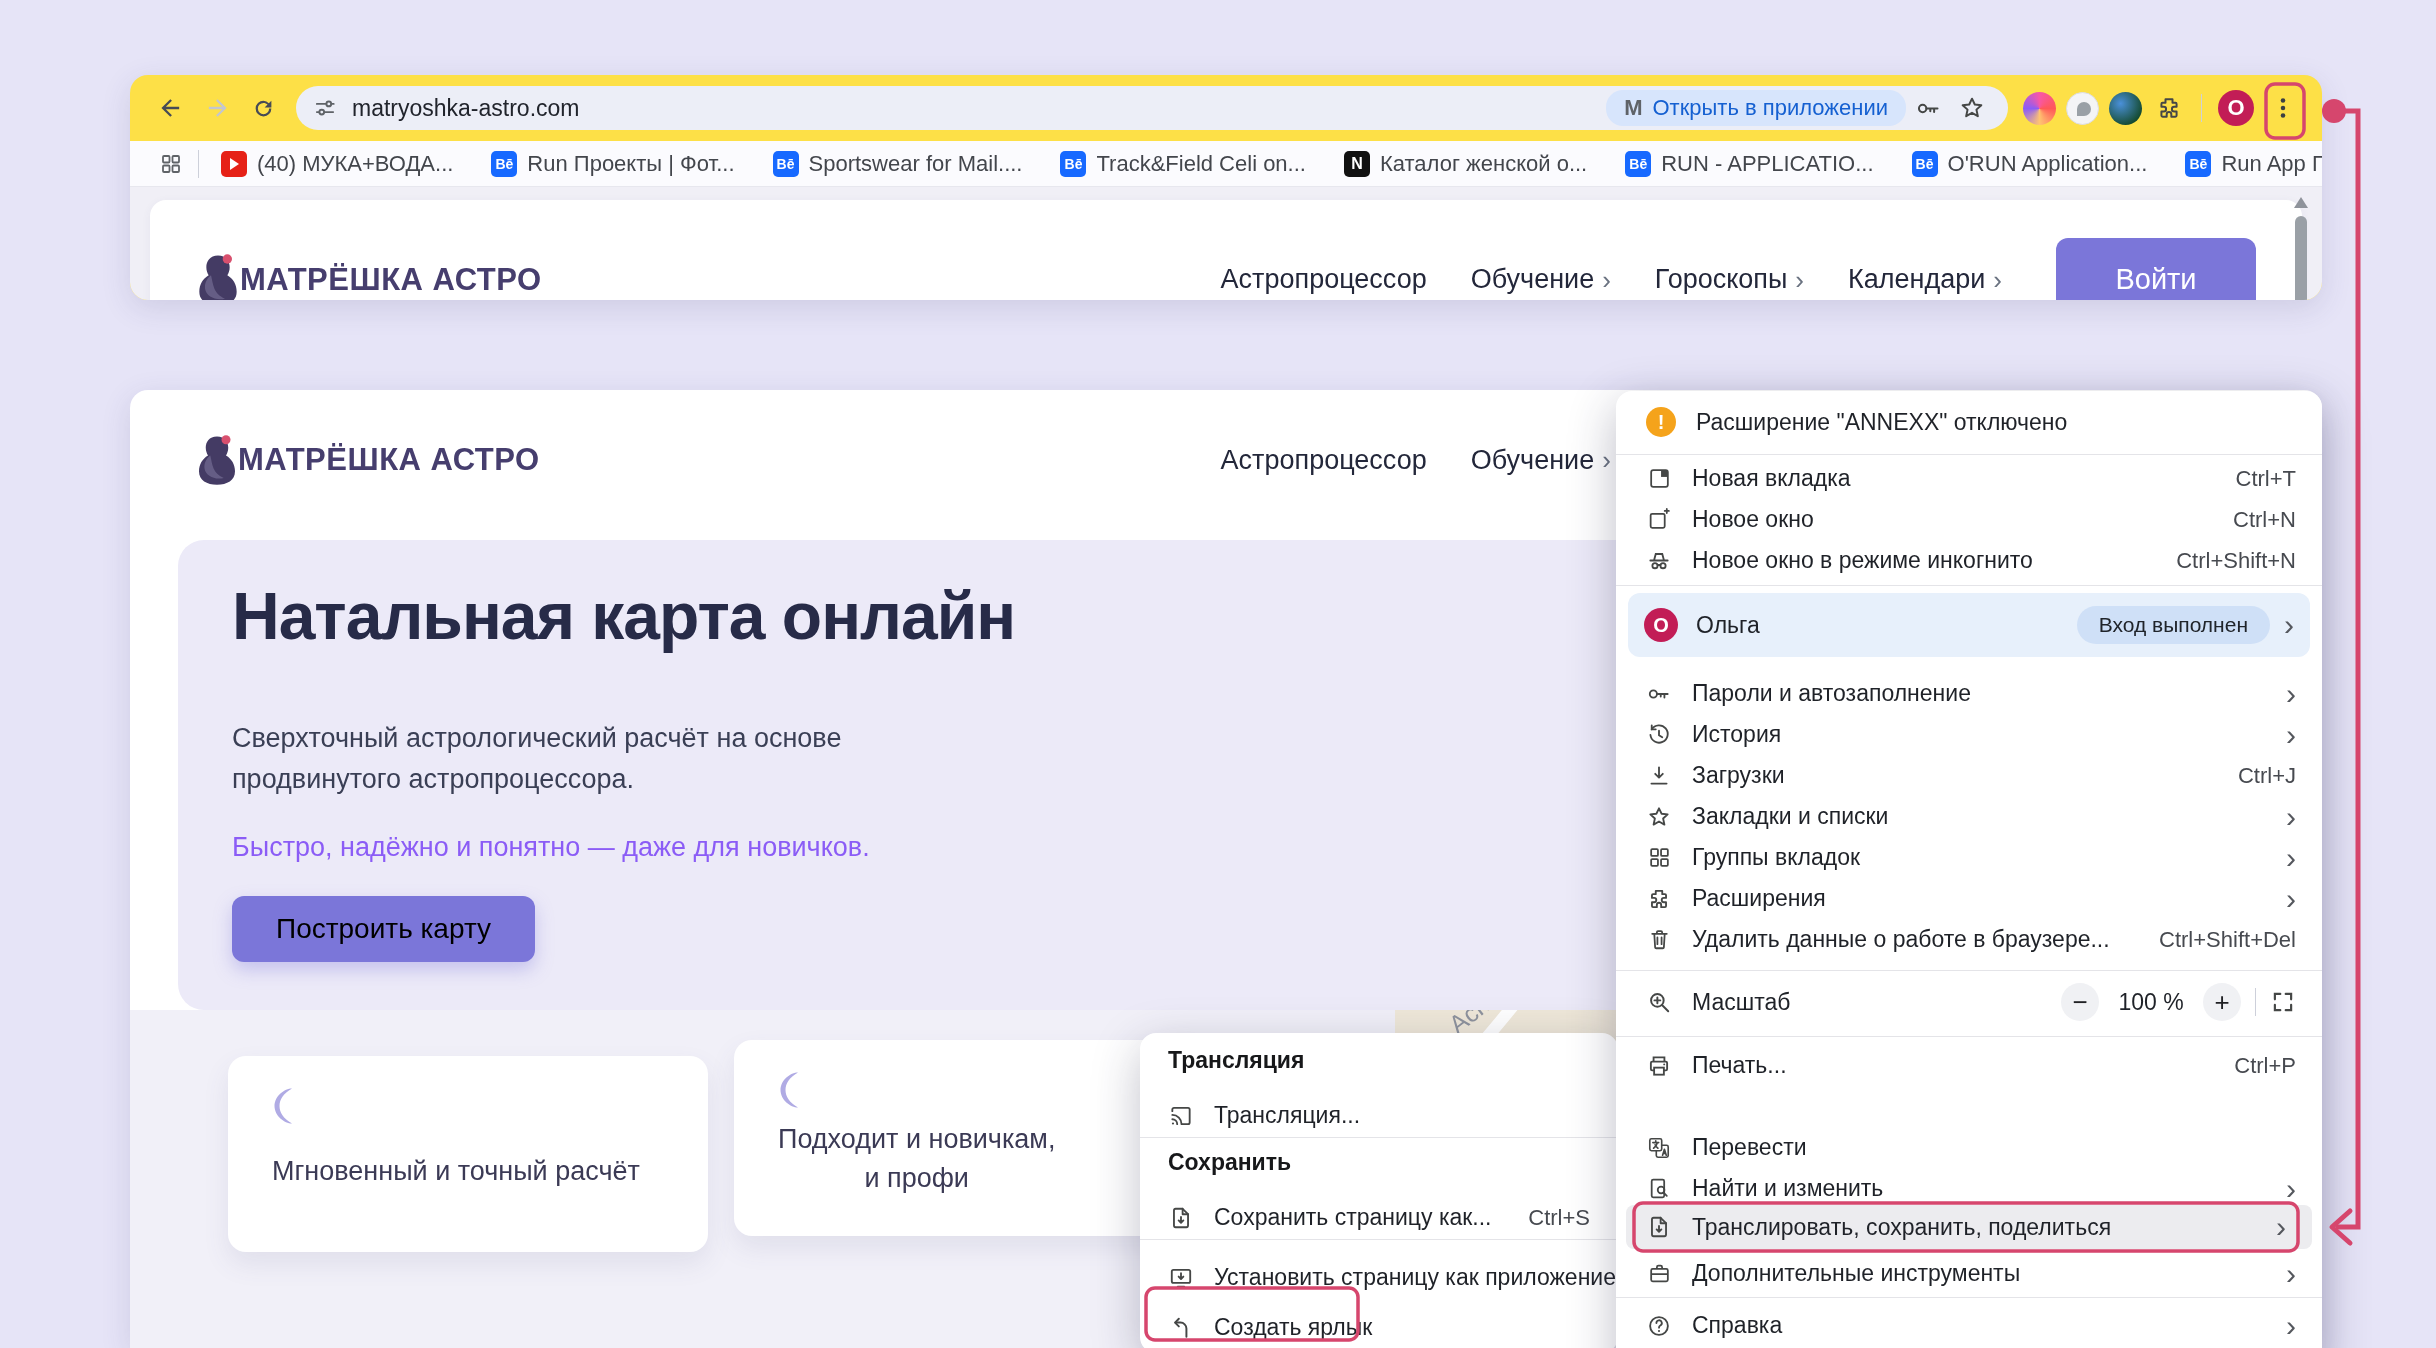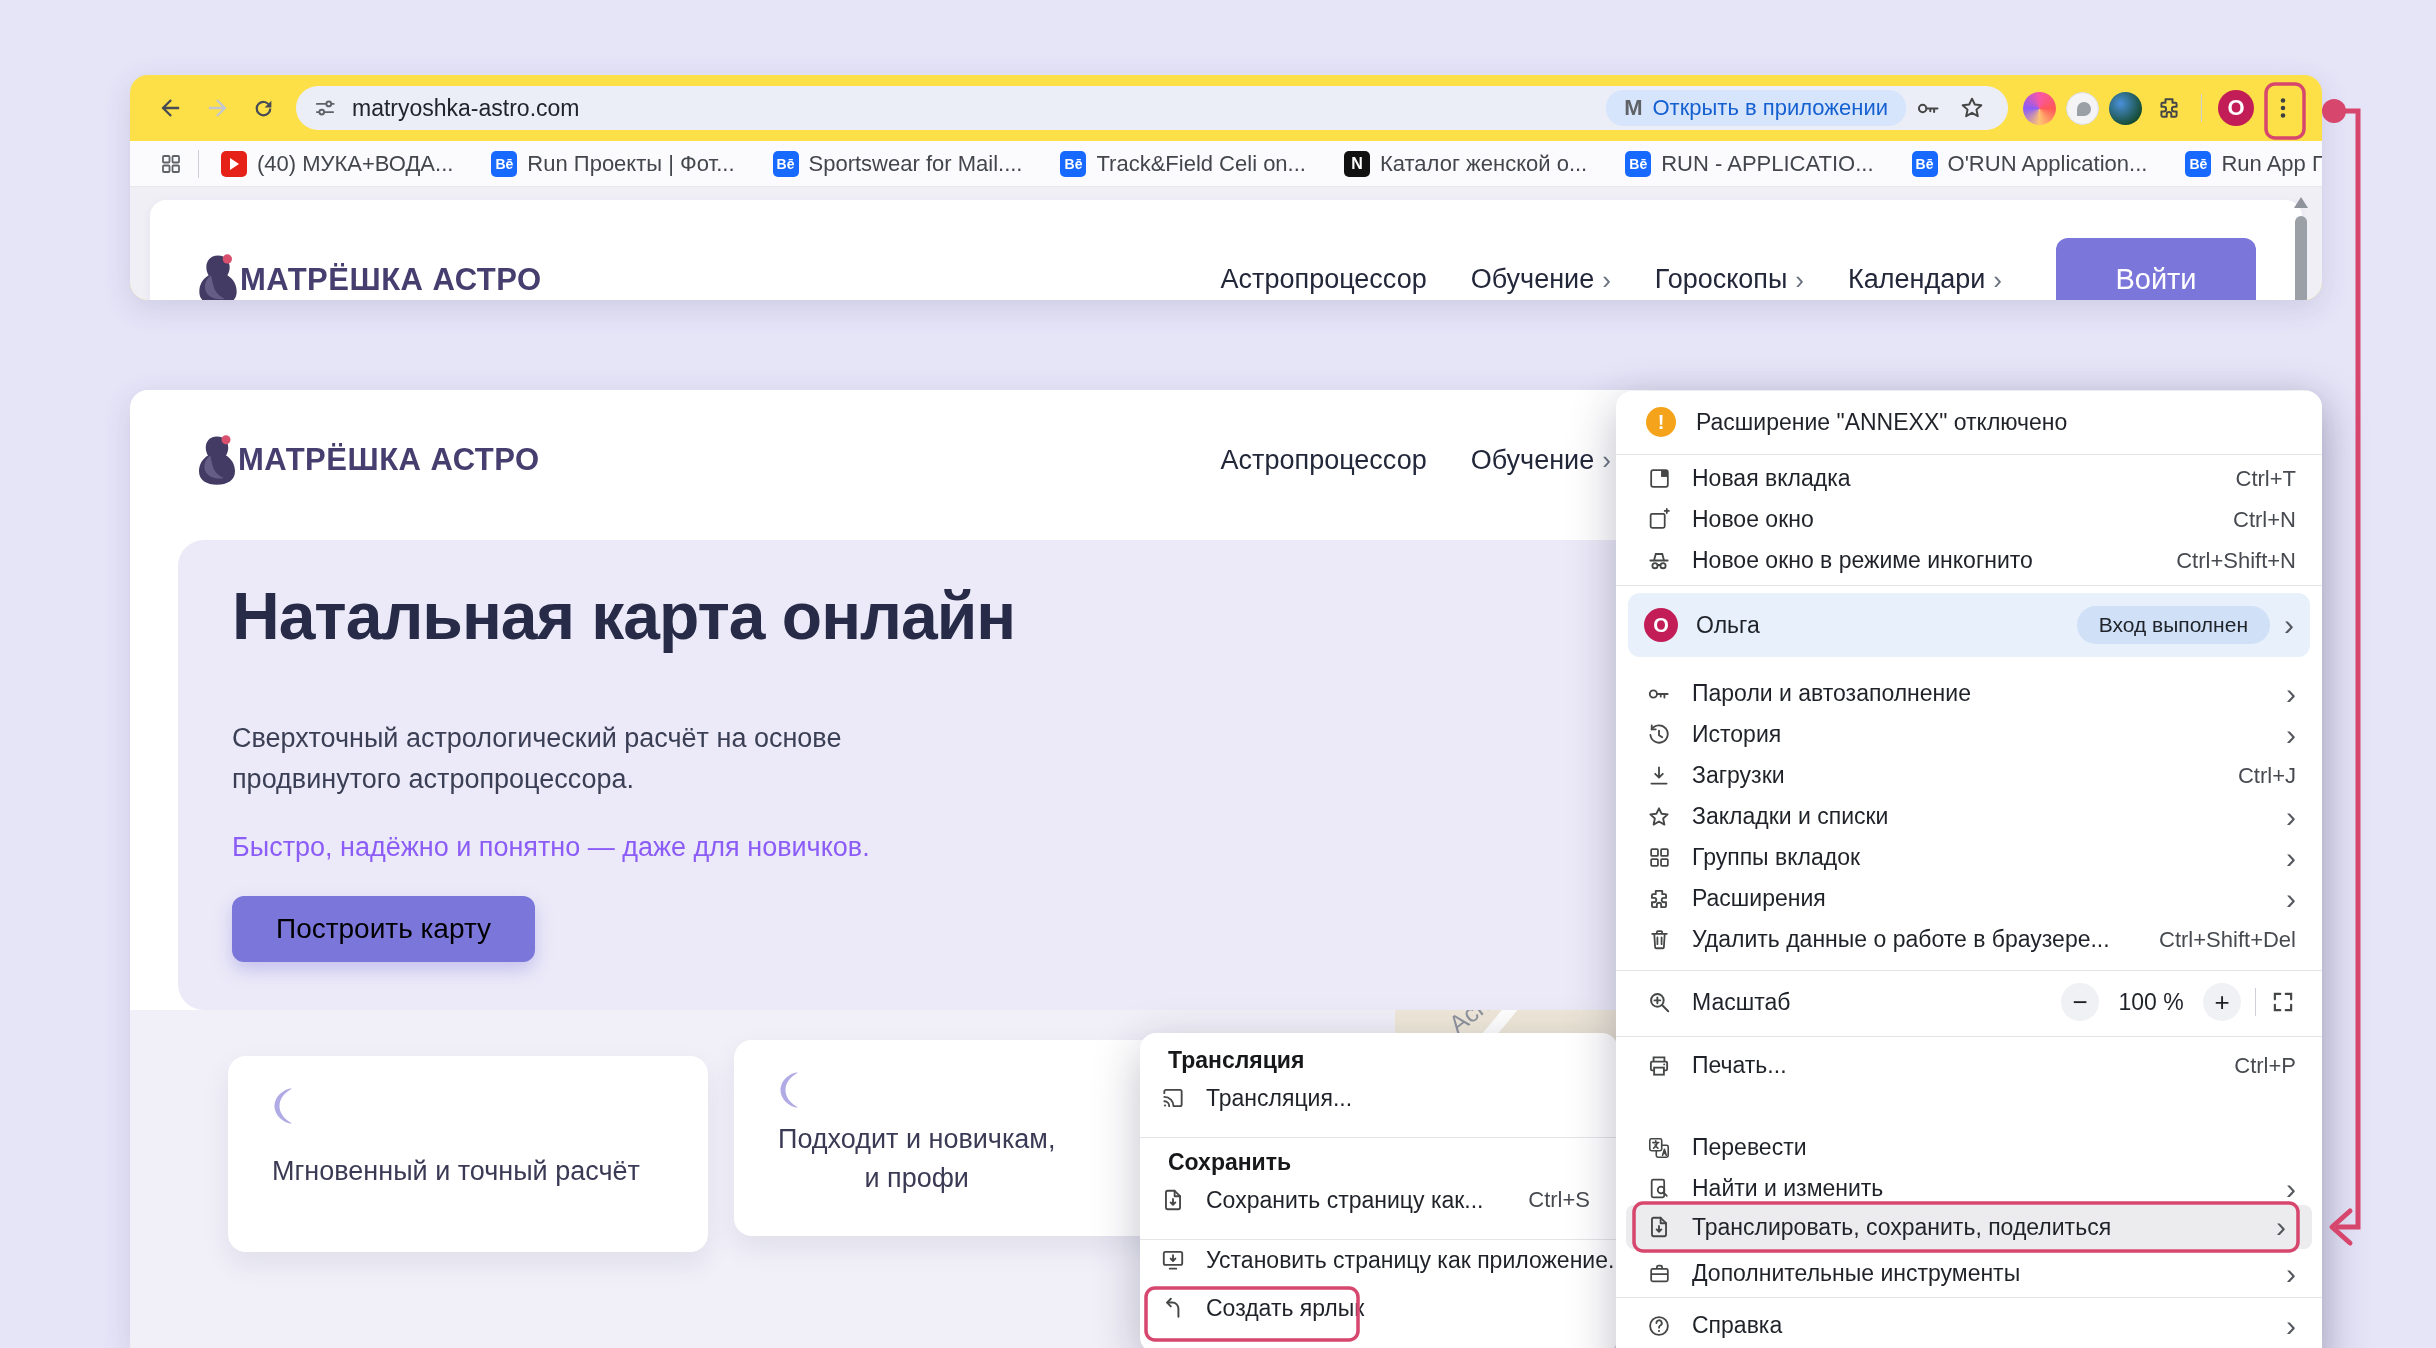--- a/index.html
+++ b/index.html
@@ -80,22 +80,22 @@
   .mdiv{position:absolute;left:0;width:100%;height:1px;background:#e4e4e8;}
   .notice-ic{width:30px;height:30px;border-radius:50%;background:#f5a31b;color:#fff;font-weight:bold;
     font-size:20px;display:flex;align-items:center;justify-content:center;margin-right:20px;flex:none;}
   .profile-row{position:absolute;left:12px;right:12px;height:64px;background:#e7f0fb;border-radius:12px;
     display:flex;align-items:center;padding:0 16px 0 16px;box-sizing:border-box;}
   .badge{background:#cfe0f7;border-radius:19px;height:38px;padding:0 22px;display:flex;align-items:center;
     font-size:21px;color:#20242a;white-space:nowrap;}
   .zoombtn{width:38px;height:38px;border-radius:50%;background:#f0f1f4;display:flex;align-items:center;
     justify-content:center;font-size:26px;color:#202124;flex:none;}
   .hl-row{background:#ececef;border-radius:8px;}
-  .srow{position:absolute;left:0;width:100%;height:44px;display:flex;align-items:flex-start;
-    padding:0 28px 0 20px;box-sizing:border-box;}
+  .srow{position:absolute;left:0;width:100%;height:44px;display:flex;align-items:flex-end;
+    padding:0 28px 0 28px;box-sizing:border-box;}
   .shead{position:absolute;left:28px;font-size:23px;font-weight:bold;color:#17181a;}
   
   #ann{position:absolute;left:0;top:0;z-index:100;pointer-events:none;}
 </style>
 </head>
 <body>
 
 <div class="stage">
 
   <div id="browser-card">

